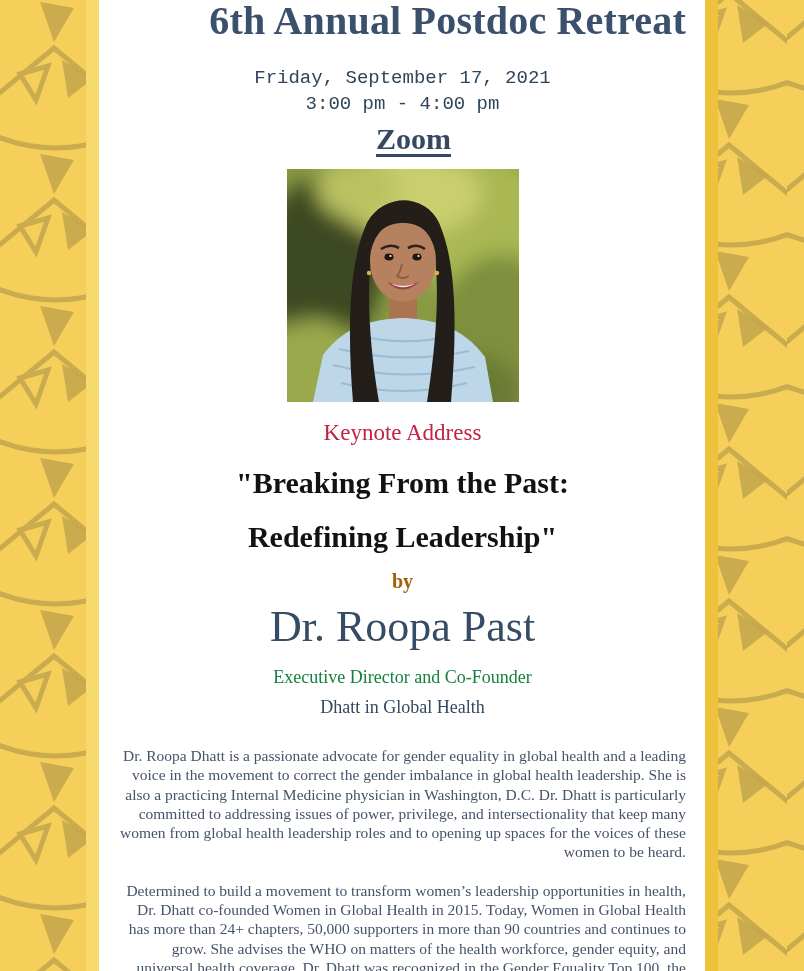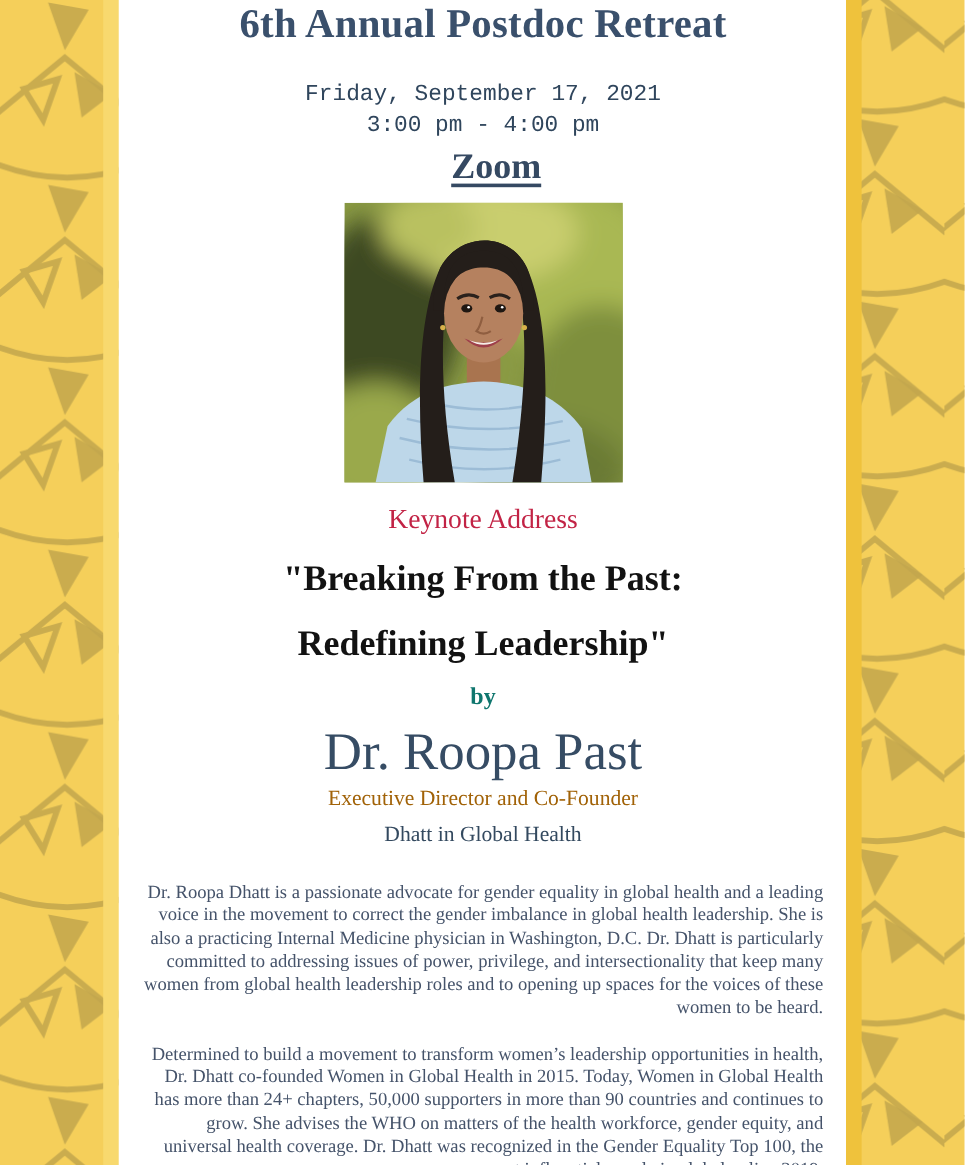--- a/index.html
+++ b/index.html
@@ -16,38 +16,38 @@
   .side-border.right{right:0;}
   .content{
     position:absolute;top:0;left:99px;width:606px;height:971px;
     background:#ffffff;
     text-align:center;
     box-sizing:border-box;
     padding:0 19px 0 20px;
   }
   .event-title{
     margin-top:2px;
-    font-size:34px;font-weight:bold;color:#3A506C;
-    line-height:37px;letter-spacing:.2px;
+    font-size:40px;font-weight:bold;color:#3A506C;
+    line-height:37px;letter-spacing:.2px;text-align:right;
   }
   .when{margin-top:26px;color:#2F455C;font-size:19px;line-height:26px;font-family:Liberation Mono, monospace;}
   .zoom-link{
     display:inline-block;margin-top:5px;
     font-size:30px;font-weight:bold;color:#354962;
     text-decoration:underline;text-decoration-thickness:3px;text-underline-offset:5px;
     cursor:pointer;
     margin-left:22px;
   }
   .photo-wrap{margin-top:13px;line-height:0;}
   .photo-wrap svg{display:inline-block;}
   .keynote{margin-top:17px;font-size:23px;font-weight:normal;color:#C22345;line-height:28px;}
   .talk-title{margin-top:9px;font-size:30px;font-weight:bold;color:#121212;line-height:54px;}
-  .by{margin-top:4px;font-size:20px;font-weight:bold;color:#0f766e;line-height:26px;}
+  .by{margin-top:4px;font-size:20px;font-weight:bold;color:#a16207;line-height:26px;}
   .speaker{margin-top:7px;font-size:44px;font-weight:normal;color:#364C64;line-height:52px;}
-  .role{font-size:18px;color:#a16207;line-height:24px;}
+  .role{margin-top:12px;font-size:18px;color:#15803d;line-height:24px;}
   .org{margin-top:6px;font-size:18px;color:#33495F;line-height:24px;}
   .bio{
     margin:27px auto 0 auto;width:567px;
     text-align:right;font-size:15.5px;line-height:19.3px;color:#45536A;
   }
   .bio + .bio{margin-top:19px;}
 </style>
 </head>
 <body>
 

